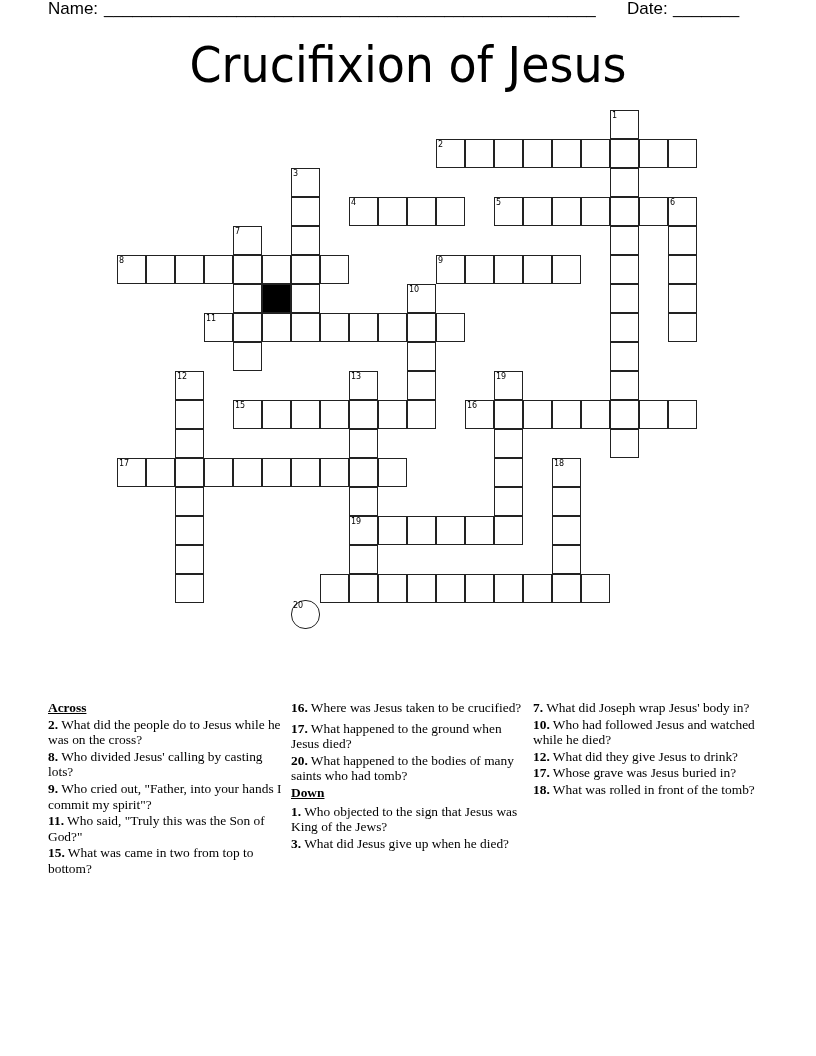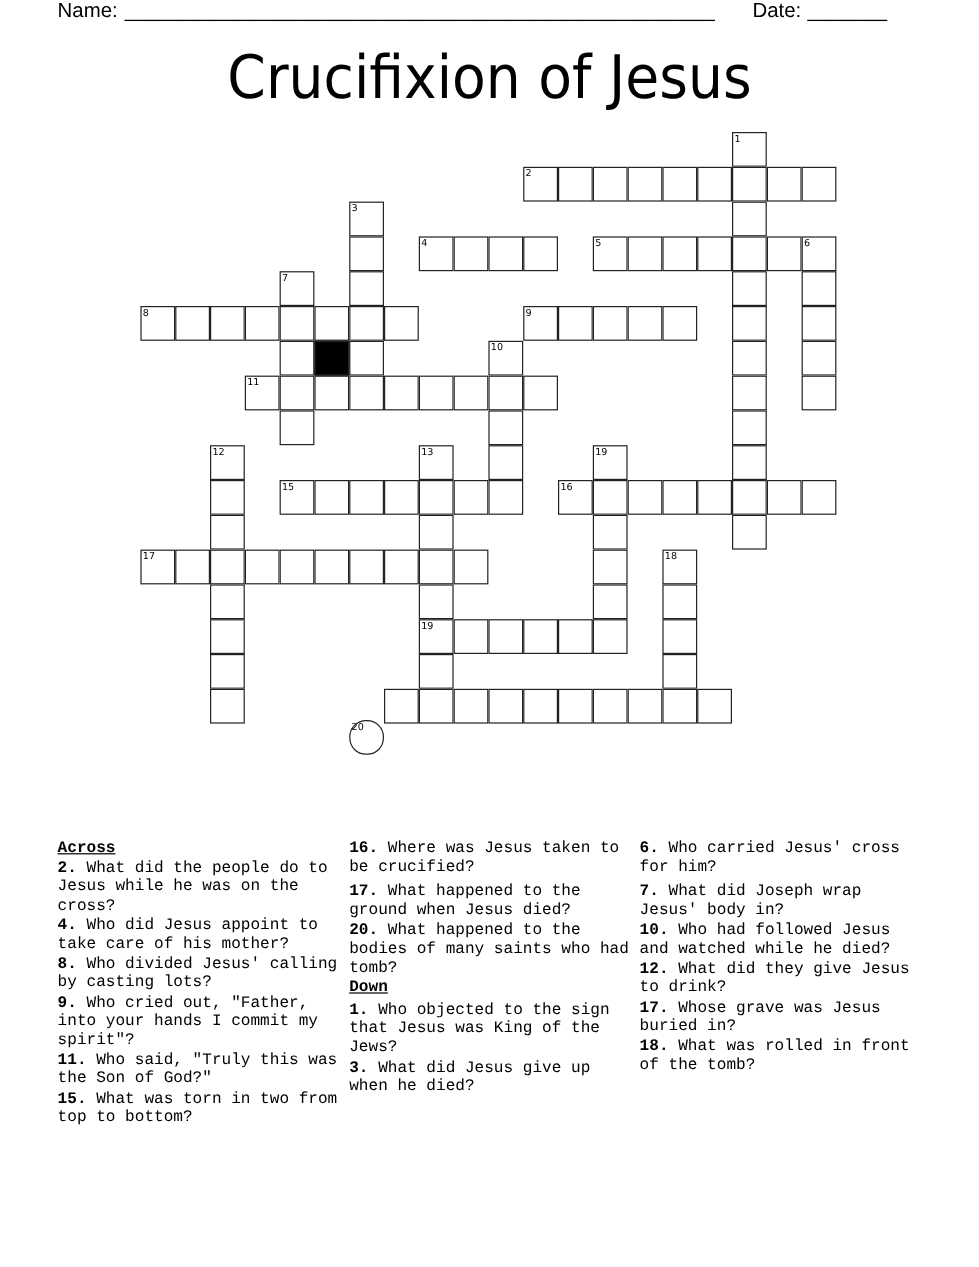--- a/index.html
+++ b/index.html
@@ -7,21 +7,21 @@
   .header-line { position:absolute; top:0; left:48px; width:720px; height:20px; font-family:"Liberation Sans", sans-serif; font-size:17px; line-height:18px; }
   .header-line .name-label { position:absolute; left:0; top:0; }
   .header-line .name-blank { position:absolute; left:56px; top:0; }
   .header-line .date-label { position:absolute; left:579px; top:0; }
   .header-line .date-blank { position:absolute; left:625px; top:0; }
   .title { position:absolute; top:30px; left:0; width:816px; text-align:center; font-family:"DejaVu Sans", sans-serif; font-size:50px; line-height:70px; letter-spacing:0px; transform:scaleX(0.92); }
   .grid { position:absolute; left:117px; top:110px; width:580px; height:493px; }
   .cell { position:absolute; width:29px; height:29px; box-sizing:border-box; border:1.5px solid #222; background:#fff; }
   .cell.black { background:#000; }
   .cell .num { position:absolute; left:1px; top:0px; font-family:"DejaVu Sans", sans-serif; font-size:8px; line-height:9px; }
-  .clues { position:absolute; top:700px; font-family:Liberation Mono, monospace; font-size:13.4px; line-height:15.6px; }
+  .clues { position:absolute; top:700px; font-family:Liberation Serif, serif; font-size:13.4px; line-height:15.6px; }
   .clues .heading { font-weight:bold; text-decoration:underline; margin-bottom:1px; }
   .clue { margin-bottom:1px; }
   .clue .cnum { font-weight:bold; }
   .col1 { left:48px; width:235px; }
   .col2 { left:291px; width:235px; }
   .col3 { left:533px; width:240px; }
 </style>
 </head>
 <body>
 
@@ -200,36 +200,34 @@
     <div class="cell" style="left: 348px; top: 464px;"></div>
     <div class="cell" style="left: 377px; top: 464px;"></div>
     <div class="cell" style="left: 406px; top: 464px;"></div>
     <div class="cell" style="left: 464px; top: 464px;"></div>
     <div class="cell black" style="left: 145px; top: 174px;"></div>
   </div>
 
 <div class="clues col1">
   <div class="heading">Across</div>
   <div class="clue"><span class="cnum">2.</span> <span>What did the people do to Jesus while he was on the cross?</span></div>
-  <div class="clue"><span class="cnum">4.</span> <span>Who did Jesus appoint to take care of his mother?</span></div>
   <div class="clue"><span class="cnum">8.</span> <span>Who divided Jesus' calling by casting lots?</span></div>
   <div class="clue"><span class="cnum">9.</span> <span>Who cried out, "Father, into your hands I commit my spirit"?</span></div>
   <div class="clue"><span class="cnum">11.</span> <span>Who said, "Truly this was the Son of God?"</span></div>
-  <div class="clue"><span class="cnum">15.</span> <span>What was torn in two from top to bottom?</span></div>
+  <div class="clue"><span class="cnum">15.</span> <span>What was came in two from top to bottom?</span></div>
 </div>
 
 <div class="clues col2">
   <div class="clue" style="margin-bottom:5px"><span class="cnum">16.</span> <span>Where was Jesus taken to be crucified?</span></div>
   <div class="clue"><span class="cnum">17.</span> <span>What happened to the ground when Jesus died?</span></div>
   <div class="clue"><span class="cnum">20.</span> <span>What happened to the bodies of many saints who had tomb?</span></div>
   <div class="heading" style="margin-bottom:3px">Down</div>
   <div class="clue"><span class="cnum">1.</span> <span>Who objected to the sign that Jesus was King of the Jews?</span></div>
   <div class="clue"><span class="cnum">3.</span> <span>What did Jesus give up when he died?</span></div>
 </div>
 
 <div class="clues col3">
-  <div class="clue" style="margin-bottom:5px"><span class="cnum">6.</span> <span>Who carried Jesus' cross for him?</span></div>
   <div class="clue"><span class="cnum">7.</span> <span>What did Joseph wrap Jesus' body in?</span></div>
   <div class="clue"><span class="cnum">10.</span> <span>Who had followed Jesus and watched while he died?</span></div>
   <div class="clue"><span class="cnum">12.</span> <span>What did they give Jesus to drink?</span></div>
   <div class="clue"><span class="cnum">17.</span> <span>Whose grave was Jesus buried in?</span></div>
   <div class="clue"><span class="cnum">18.</span> <span>What was rolled in front of the tomb?</span></div>
 </div>
 
 </body></html>

